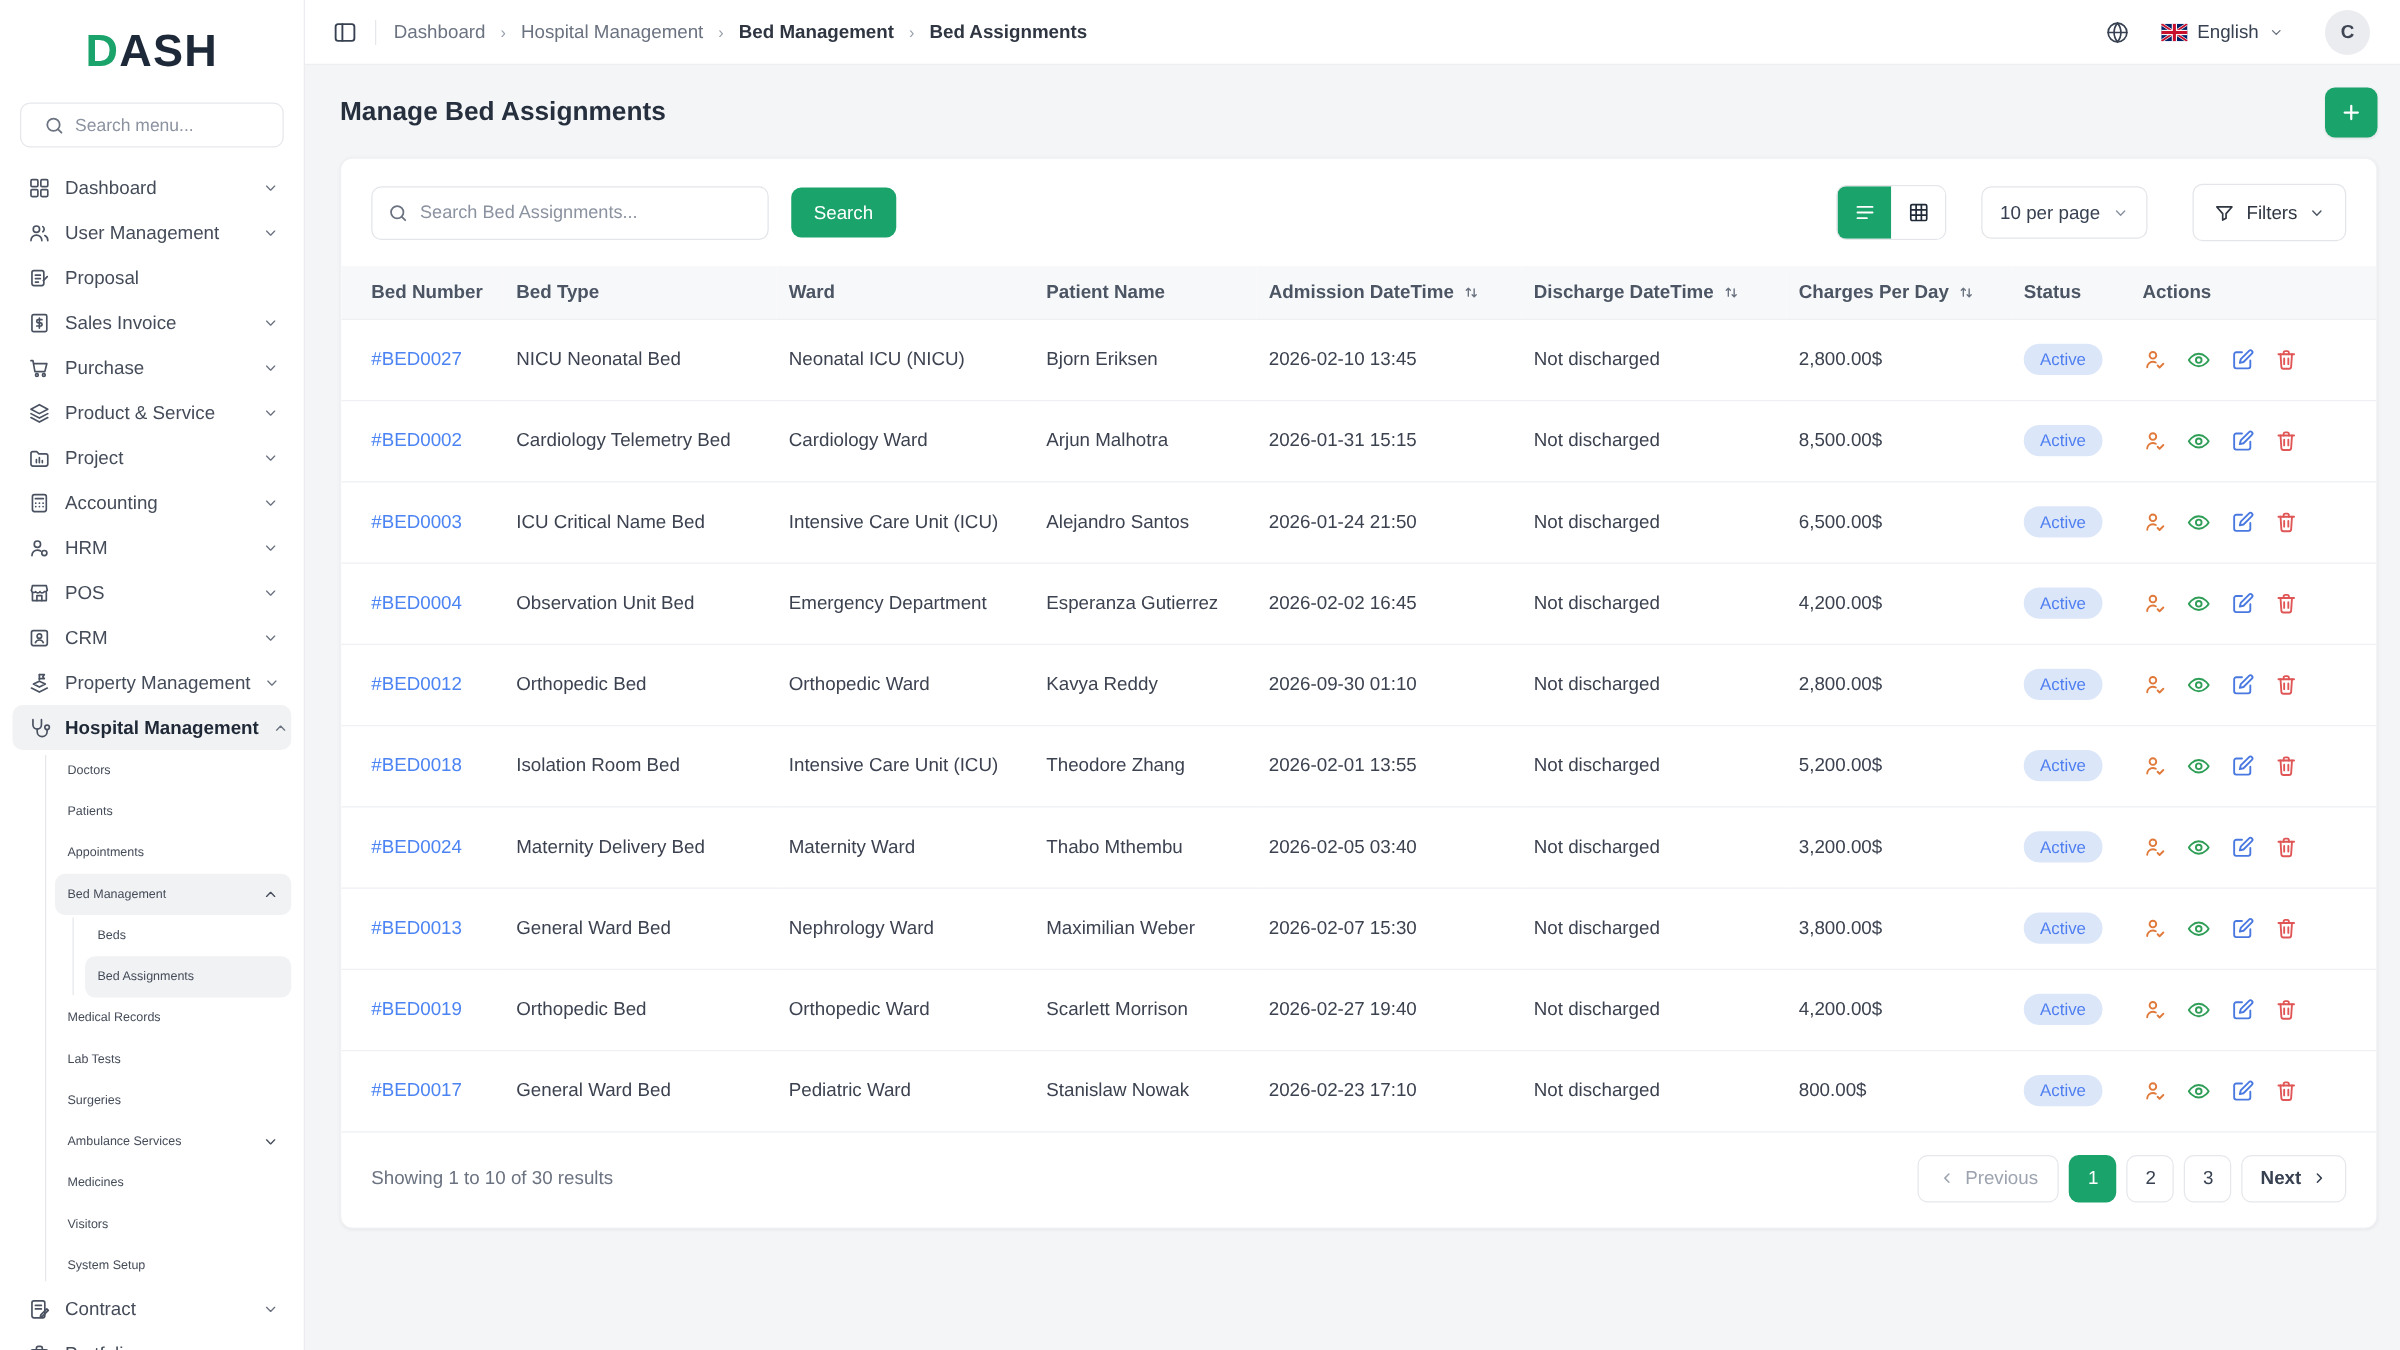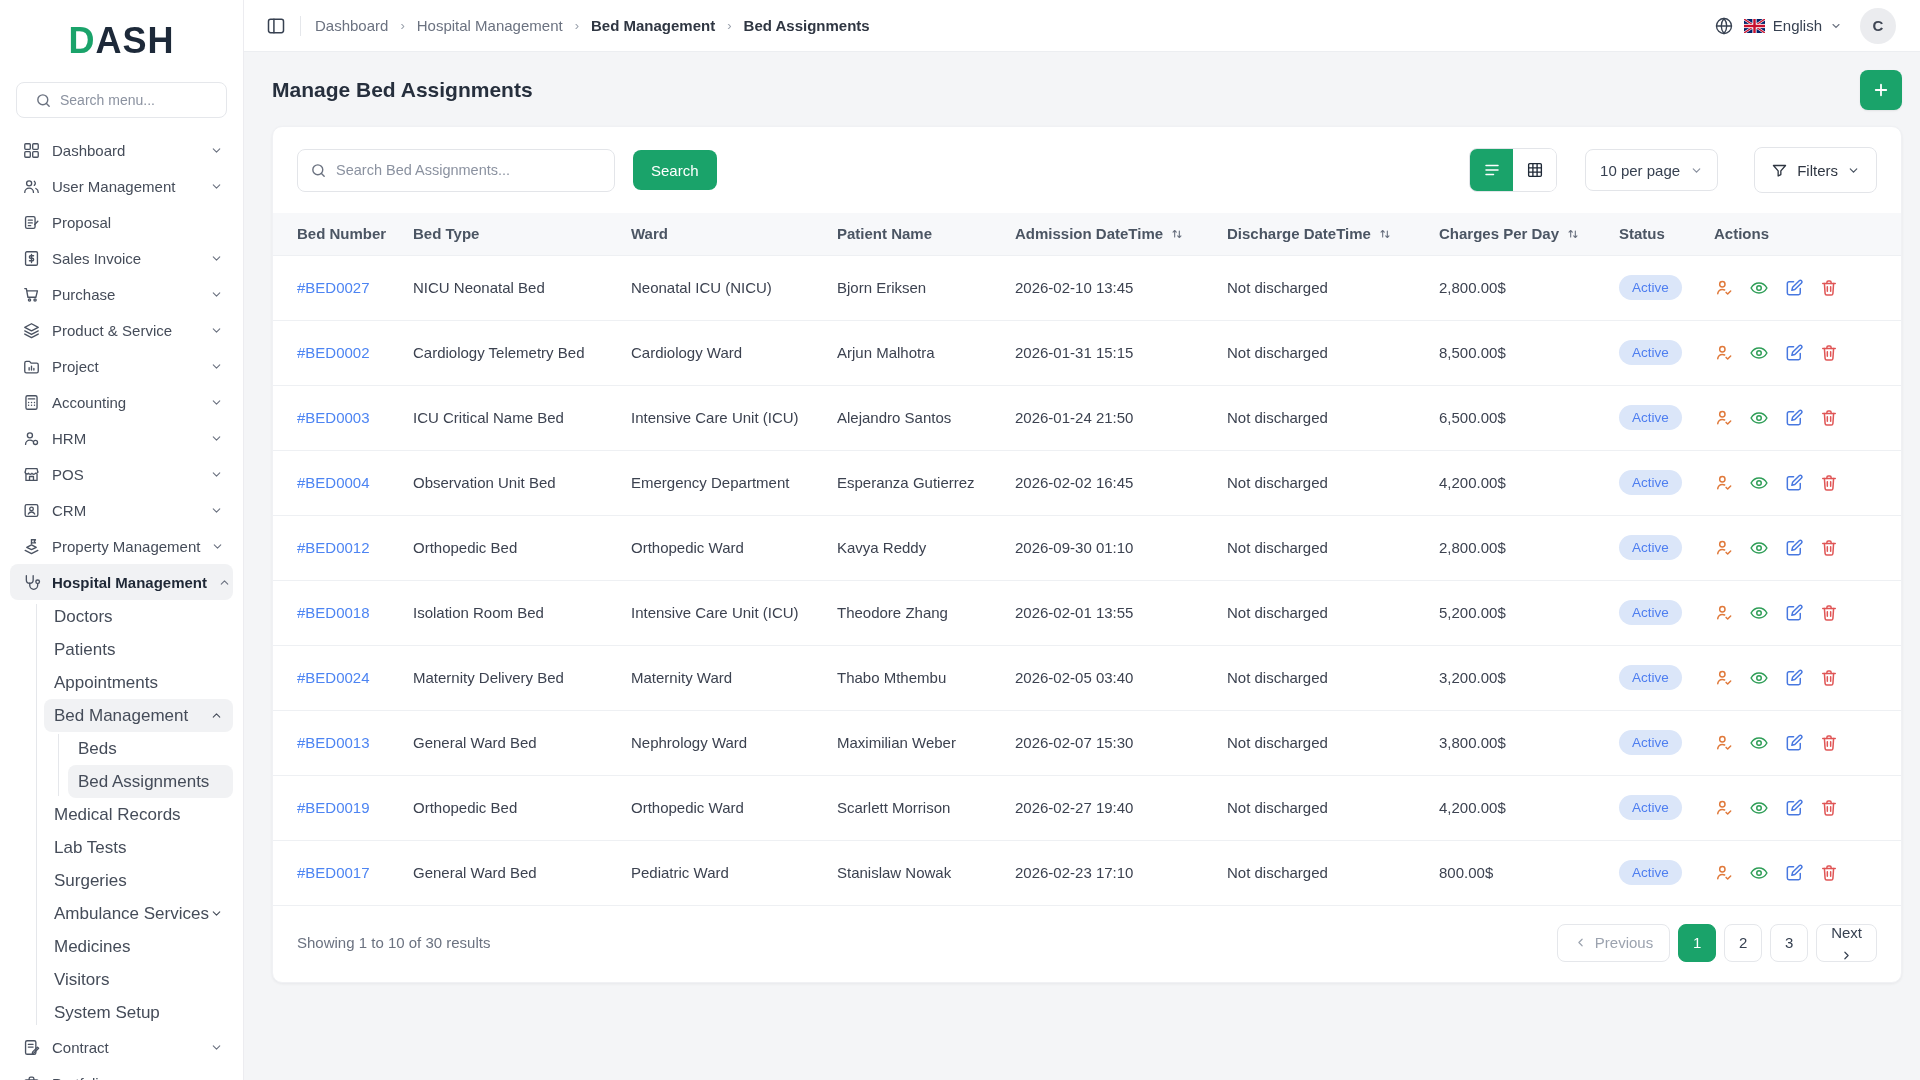--- a/index.html
+++ b/index.html
@@ -17,36 +17,36 @@
   .menu-search input::placeholder { color:#8b92a0; }
   .nav { flex:1; overflow:hidden; padding:0 10px 0 10px; }
   .nav-item { display:flex; align-items:center; gap:11px; height:36px; padding:0 10px 0 12px; border-radius:8px; cursor:pointer; color:#454c59; font-size:15px; }
   .nav-item .nav-label { flex:1; white-space:nowrap; }
   .nav-item.active { background:#f1f2f4; color:#1f2836; font-weight:700; }
   .nav-item .chev { color:#6b7280; display:flex; }
   .icn { display:inline-flex; align-items:center; justify-content:center; }
   .icn svg { display:block; }
   .submenu { position:relative; margin-left:20px; padding-left:14px; }
   .submenu:before { content:""; position:absolute; left:6px; top:4px; bottom:4px; width:1px; background:#e5e7eb; }
-  .sub-item { display:flex; align-items:center; height:33px; padding:0 10px 0 10px; border-radius:8px; font-size:17px; color:#454c59; cursor:pointer; }
+  .sub-item { display:flex; align-items:center; height:33px; padding:0 10px 0 10px; border-radius:8px; font-size:10px; color:#454c59; cursor:pointer; }
   .sub-item .nav-label { flex:1; white-space:nowrap; }
   .sub-item.active { background:#f1f2f4; }
   .subsub { position:relative; margin-left:12px; padding-left:12px; }
   .subsub:before { content:""; position:absolute; left:2px; top:2px; bottom:2px; width:1px; background:#e5e7eb; }
 
   
   .main { flex:1; display:flex; flex-direction:column; height:1080px; overflow:hidden; }
   .topbar { height:52px; min-height:52px; background:#fff; border-bottom:1px solid #eceef1; display:flex; align-items:center; padding:0 24px 0 22px; }
   .tb-left { display:flex; align-items:center; gap:14px; flex:1; }
   .tb-divider { width:1px; height:20px; background:#e5e7eb; }
   .breadcrumb { display:flex; align-items:center; gap:12px; font-size:15px; }
   .crumb { color:#6b7280; cursor:pointer; }
   .crumb.strong { color:#2f3642; font-weight:700; }
   .crumb-sep { color:#9aa1ac; font-size:13px; }
-  .tb-right { display:flex; align-items:center; gap:10px; }
+  .tb-right { display:flex; align-items:center; gap:25px; }
   .lang { display:flex; align-items:center; gap:8px; cursor:pointer; color:#374151; font-size:15px; }
   .avatar { width:36px; height:36px; border-radius:50%; background:#ebecef; color:#3f4654; display:flex; align-items:center; justify-content:center; font-size:15px; font-weight:600; margin-left:8px; cursor:pointer; }
 
   .content { flex:1; padding:18px 18px 0 28px; overflow:hidden; }
   .page-head { display:flex; align-items:flex-start; justify-content:space-between; margin-bottom:16px; }
   .page-title { font-size:21px; font-weight:700; color:#262f3d; padding-top:8px; }
   .add-btn { width:42px; height:40px; border:none; border-radius:8px; background:#1aa36a; color:#fff; display:flex; align-items:center; justify-content:center; cursor:pointer; box-shadow:0 1px 2px rgba(0,0,0,.08); }
 
   .card { background:#fff; border-radius:10px; box-shadow:0 1px 3px rgba(16,24,40,.06); border:1px solid #f0f1f4; overflow:hidden; }
   .toolbar { display:flex; align-items:center; padding:20px 24px; gap:10px; }
@@ -71,21 +71,21 @@
   a.bed-link { color:#4c84f3; text-decoration:none; cursor:pointer; }
   .badge { display:inline-block; padding:5px 13px; border-radius:999px; background:#dbe6f9; color:#4e7ef0; font-size:13.5px; }
   .actions { display:flex; align-items:center; gap:15px; }
   .act { background:none; border:none; cursor:pointer; display:flex; padding:0; }
 
   .card-footer { display:flex; align-items:center; justify-content:space-between; padding:18px 24px 20px 24px; }
   .showing { color:#6b7280; font-size:15px; }
   .pagination { display:flex; align-items:center; gap:8px; }
   .pg-btn { height:38px; min-width:38px; border:1px solid #e5e7eb; background:#fff; border-radius:8px; font-size:15px; color:#374151; cursor:pointer; display:flex; align-items:center; justify-content:center; gap:8px; padding:0 12px; font-family:inherit; }
   .pg-btn.prev { color:#9ca3af; padding:0 16px; }
-  .pg-btn.next { padding:0 14px; font-weight:400;flex-direction:column; }
+  .pg-btn.next { padding:0 14px; font-weight:700; }
   .pg-btn.page { width:38px; padding:0; }
   .pg-btn.page.active { background:#1aa36a; border-color:#1aa36a; color:#fff; }
 </style>
 </head>
 <body>
 
 <div class="app">
 
   <aside class="sidebar">
     <div class="logo"><span class="d">D</span><span class="rest">ASH</span></div>

